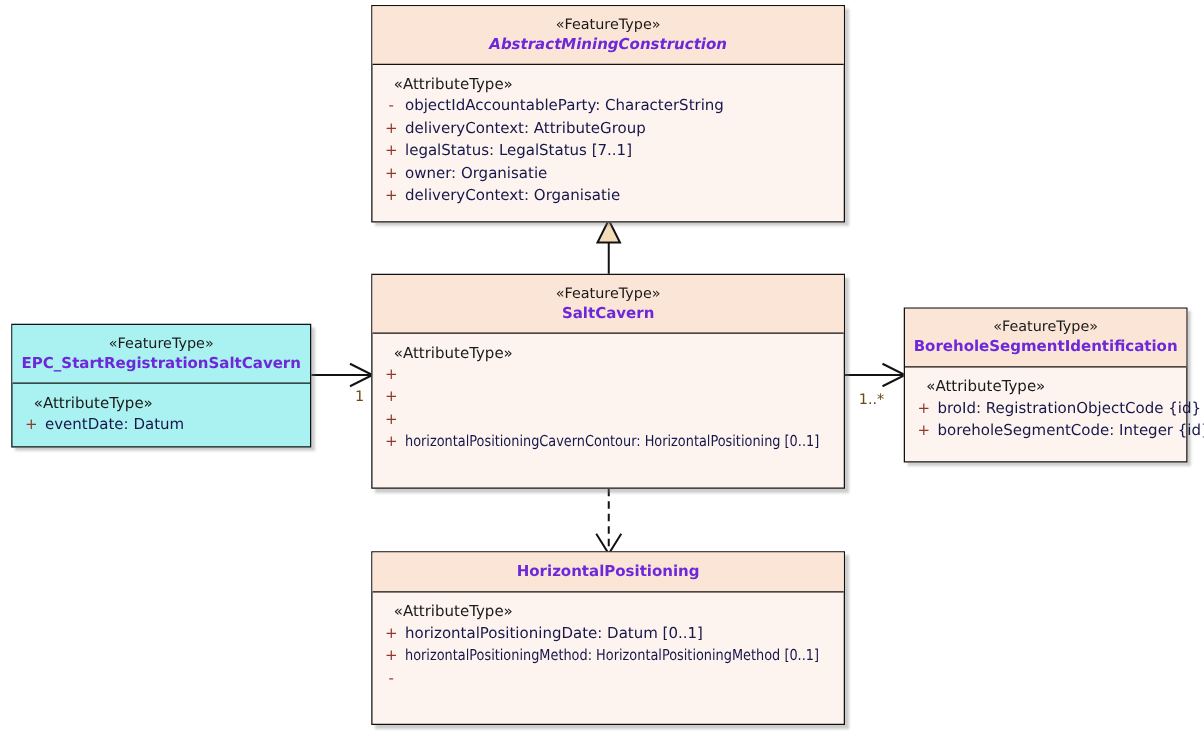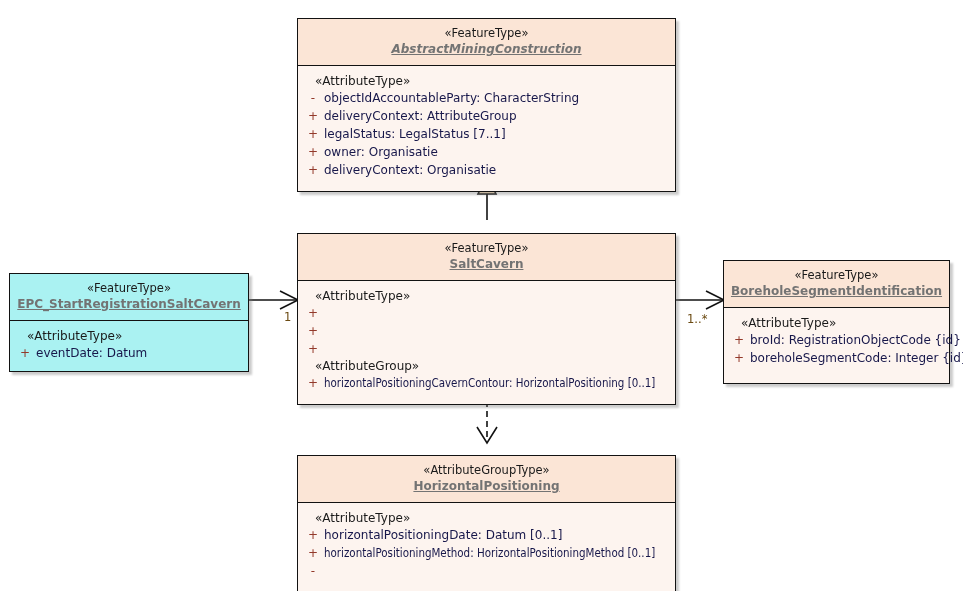--- a/index.html
+++ b/index.html
@@ -19,44 +19,42 @@
     left: 0; top: 0;
     width: 963px;
     height: 591px;
   }
   .uml-class {
     position: absolute;
     box-sizing: border-box;
     border: 1.6px solid #121212;
     box-shadow: 3px 3px 2px rgba(120,120,120,0.38);
     background: #fdf4ef;
-    margin-top: 14px;
   }
   .uml-class .header {
     box-sizing: border-box;
     border-bottom: 1.6px solid #121212;
     text-align: center;
     padding: 7px 6px 8px 6px;
     background: #fbe5d6;
   }
   .uml-class.cyan { background: #aaf2f2; }
   .uml-class.cyan .header { background: #aaf2f2; }
   .stereotype {
     font-size: 11.5px;
     color: #1a1a1a;
     line-height: 15px;
     white-space: nowrap;
   }
   .classname {
     font-size: 12px;
     font-weight: bold;
-    color: #737373;
+    color: #6d28d9;
     line-height: 16px;
     white-space: nowrap;
-    text-decoration: underline;
   }
   .classname.italic { font-style: italic; }
   .body-compartment {
     padding: 7px 4px 8px 4px;
   }
   .compartment-stereotype {
     font-size: 12px;
     color: #1a1a1a;
     line-height: 16px;
     padding-left: 13px;
@@ -168,21 +166,20 @@
       <div class="compartment-stereotype">«AttributeType»</div>
       <div class="attr-row">
         <span class="attr-vis">+</span>
       </div>
       <div class="attr-row">
         <span class="attr-vis">+</span>
       </div>
       <div class="attr-row">
         <span class="attr-vis">+</span>
       </div>
-      <div class="compartment-stereotype">«AttributeGroup»</div>
       <div class="attr-row">
         <span class="attr-vis">+</span>
         <span class="attr-text condensed">horizontalPositioningCavernContour: HorizontalPositioning [0..1]</span>
       </div>
     </div>
   </div>
 
   <div class="uml-class cyan" style="left:9px; top:259px; width:240px; height:99px;">
     <div class="header">
       <div class="stereotype">«FeatureType»</div>
@@ -210,21 +207,20 @@
       </div>
       <div class="attr-row">
         <span class="attr-vis">+</span>
         <span class="attr-text">boreholeSegmentCode: Integer {id}</span>
       </div>
     </div>
   </div>
 
   <div class="uml-class" style="left:297px; top:441px; width:379px; height:139px;">
     <div class="header">
-      <div class="stereotype">«AttributeGroupType»</div>
       <div class="classname">HorizontalPositioning</div>
     </div>
     <div class="body-compartment">
       <div class="compartment-stereotype">«AttributeType»</div>
       <div class="attr-row">
         <span class="attr-vis">+</span>
         <span class="attr-text">horizontalPositioningDate: Datum [0..1]</span>
       </div>
       <div class="attr-row">
         <span class="attr-vis">+</span>

